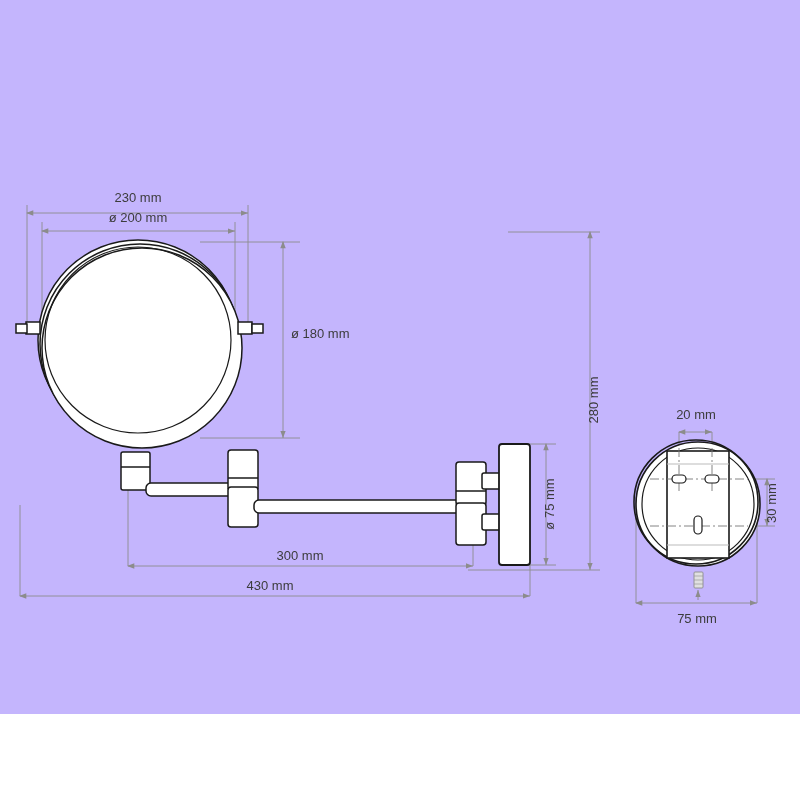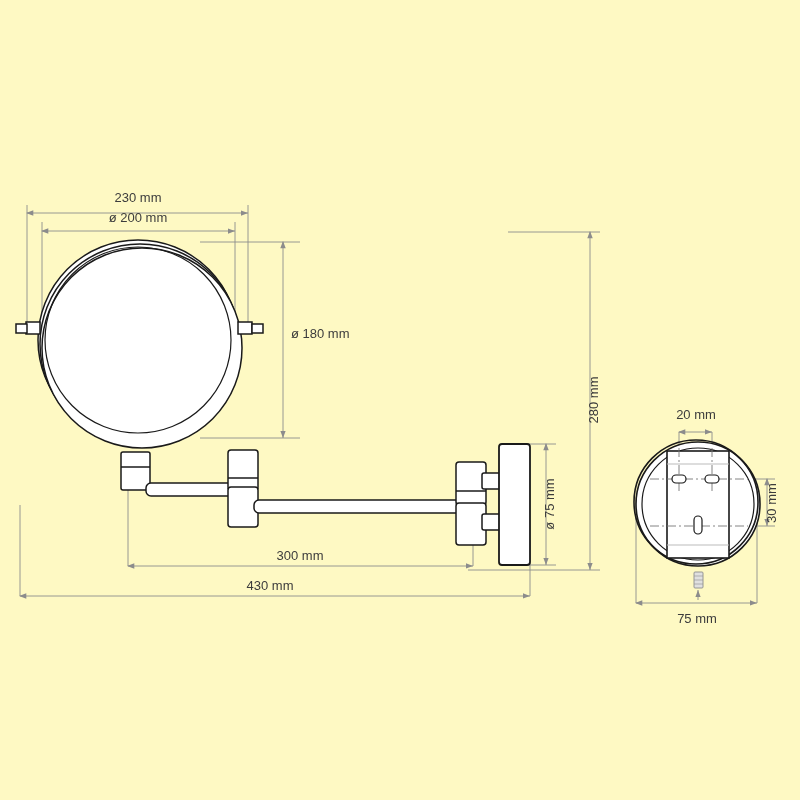--- a/index.html
+++ b/index.html
@@ -1,18 +1,18 @@
 <!DOCTYPE html>
 <html><head>
 <meta charset="utf-8">
 <style>
   html,body{margin:0;padding:0;background:#ffffff;}
   body{width:800px;height:800px;overflow:hidden;
        font-family:"Liberation Sans","DejaVu Sans",sans-serif;}
-  #sheet{position:relative;width:800px;height:800px;background:#fef9c3;}
+  #sheet{position:relative;width:800px;height:714px;background:#c4b5fd;}
   svg{display:block;position:absolute;top:0;left:0;}
   .dimtext{font-family:"Liberation Sans","DejaVu Sans",sans-serif;
            font-size:13px;fill:#3c3c3c;}
 </style>
 </head>
 <body>
 
 <div id="sheet">
 <svg width="800" height="800" viewBox="0 0 800 800">
 

